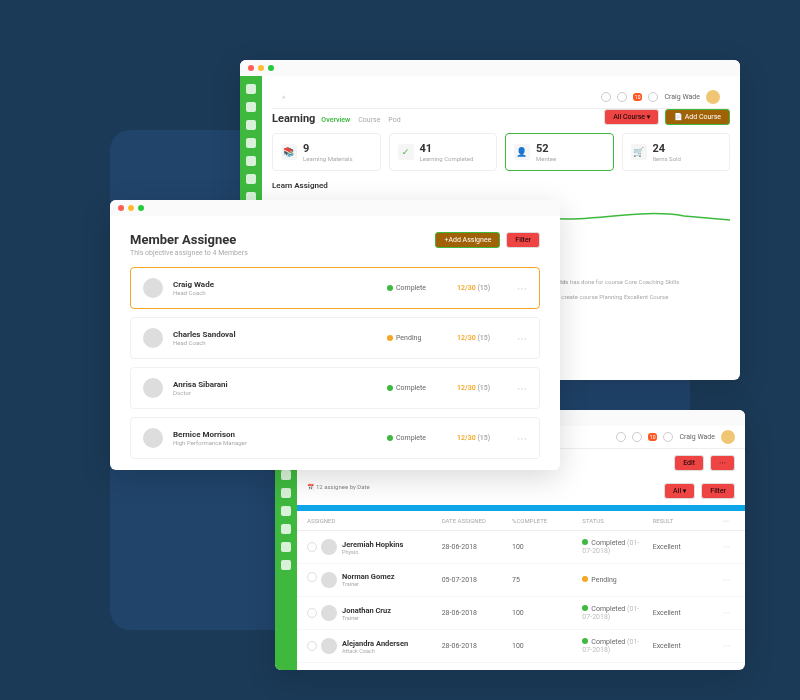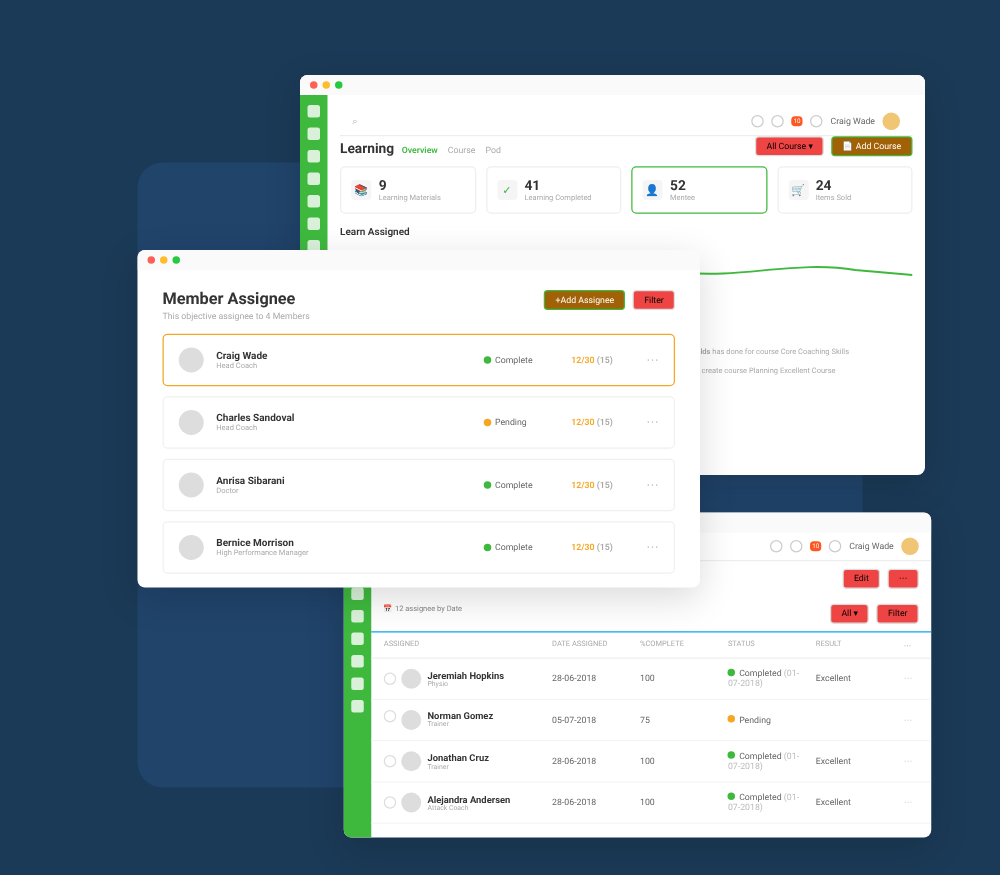--- a/index.html
+++ b/index.html
@@ -61,21 +61,21 @@
 .mactions{color:#ccc;font-size:10px}
 
 .tblhdr{display:flex;padding:6px 10px;font-size:6px;color:#aaa;text-transform:uppercase;gap:6px;border-bottom:1px solid #eee}
 .tblhdr>div,.tblrow>div{flex:1}
 .tblhdr>.c1,.tblrow>.c1{flex:2}
 .tblrow{display:flex;padding:8px 10px;font-size:7px;color:#666;align-items:center;gap:6px;border-bottom:1px solid #f5f5f5}
 .tblrow .ck{width:10px;height:10px;border:1px solid #ddd;border-radius:50%;margin-right:4px}
 .tav{width:16px;height:16px;border-radius:50%;background:#ddd;display:inline-block;vertical-align:middle;margin-right:5px}
 .tname{font-size:7.5px;font-weight:700;color:#333}
 .trole{font-size:5.5px;color:#aaa}
-.filterbar{display:flex;justify-content:space-between;padding:6px 10px;border-bottom:1px solid #0ea5e9;font-size:6px;color:#888}
+.filterbar{display:flex;justify-content:space-between;padding:6px 10px;border-bottom:6px solid #0ea5e9;font-size:6px;color:#888}
 .editbar{display:flex;justify-content:flex-end;padding:6px 10px;gap:6px}
 </style>
 </head>
 <body>
 
 <div class="bg-card"></div>
 
 <div class="win win-back">
   <div class="tbar">
     <div class="dot dr"></div>

